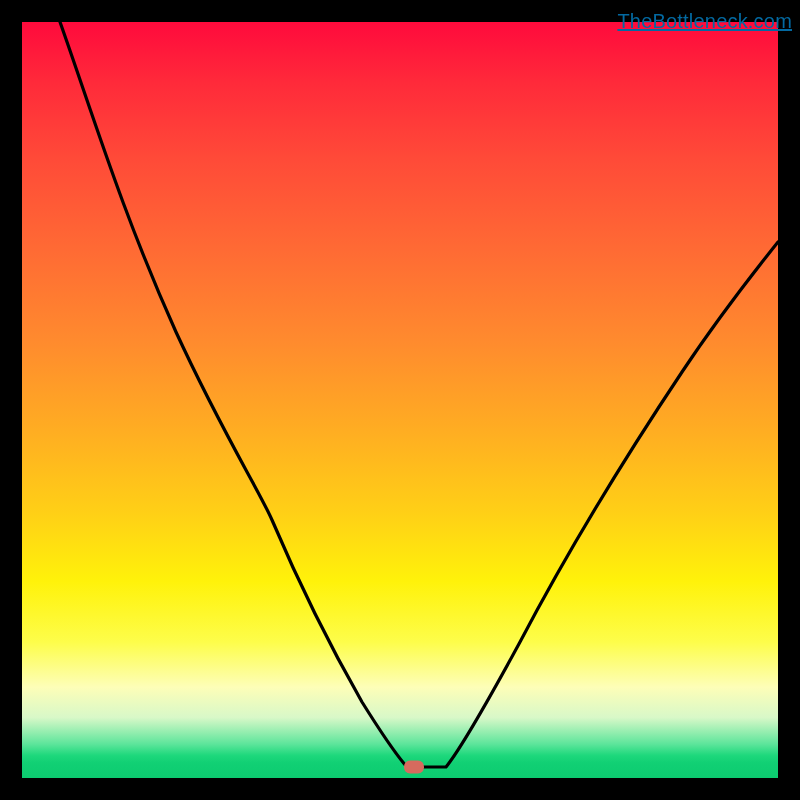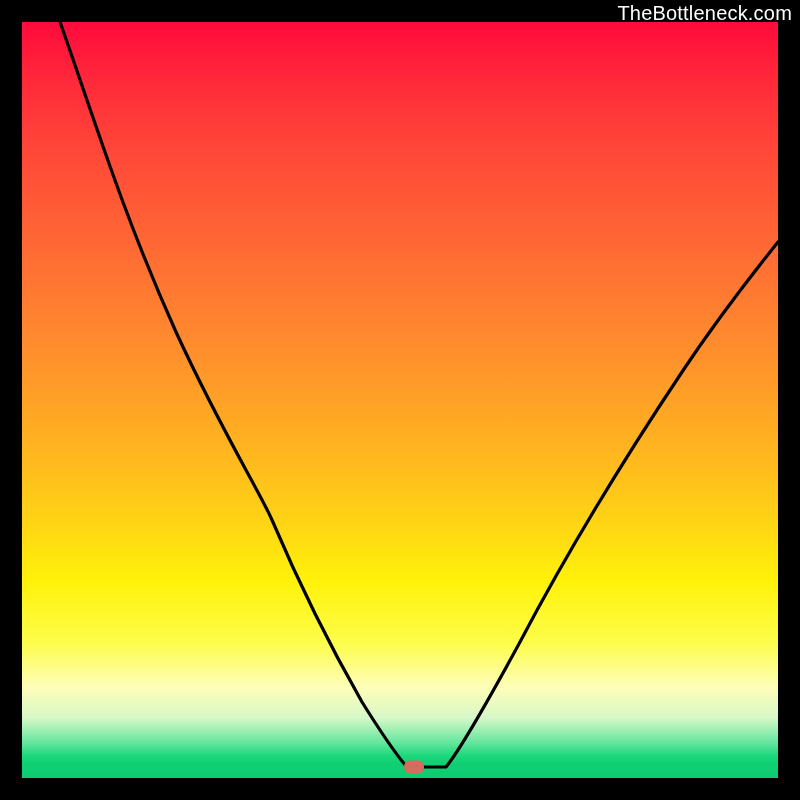--- a/index.html
+++ b/index.html
@@ -53,26 +53,27 @@
   .marker {
     position: absolute;
     width: 20px;
     height: 13px;
     border-radius: 6px / 6px;
     background: #d66b5e;
     transform: translate(-50%, -50%);
   }
   .watermark {
     position: absolute;
-    top: 2px;
+    top: 10px;
     right: 8px;
-    color: #ffffff;
+    color: #0369a1;
     font-size: 20px;
     letter-spacing: 0.2px;
     user-select: none;
+    text-decoration: underline;
   }
 </style>
 </head>
 <body>
 
 <div class="stage">
 
   <div class="plot">
 
     <svg class="curve" viewBox="0 0 756 756" preserveAspectRatio="none">

